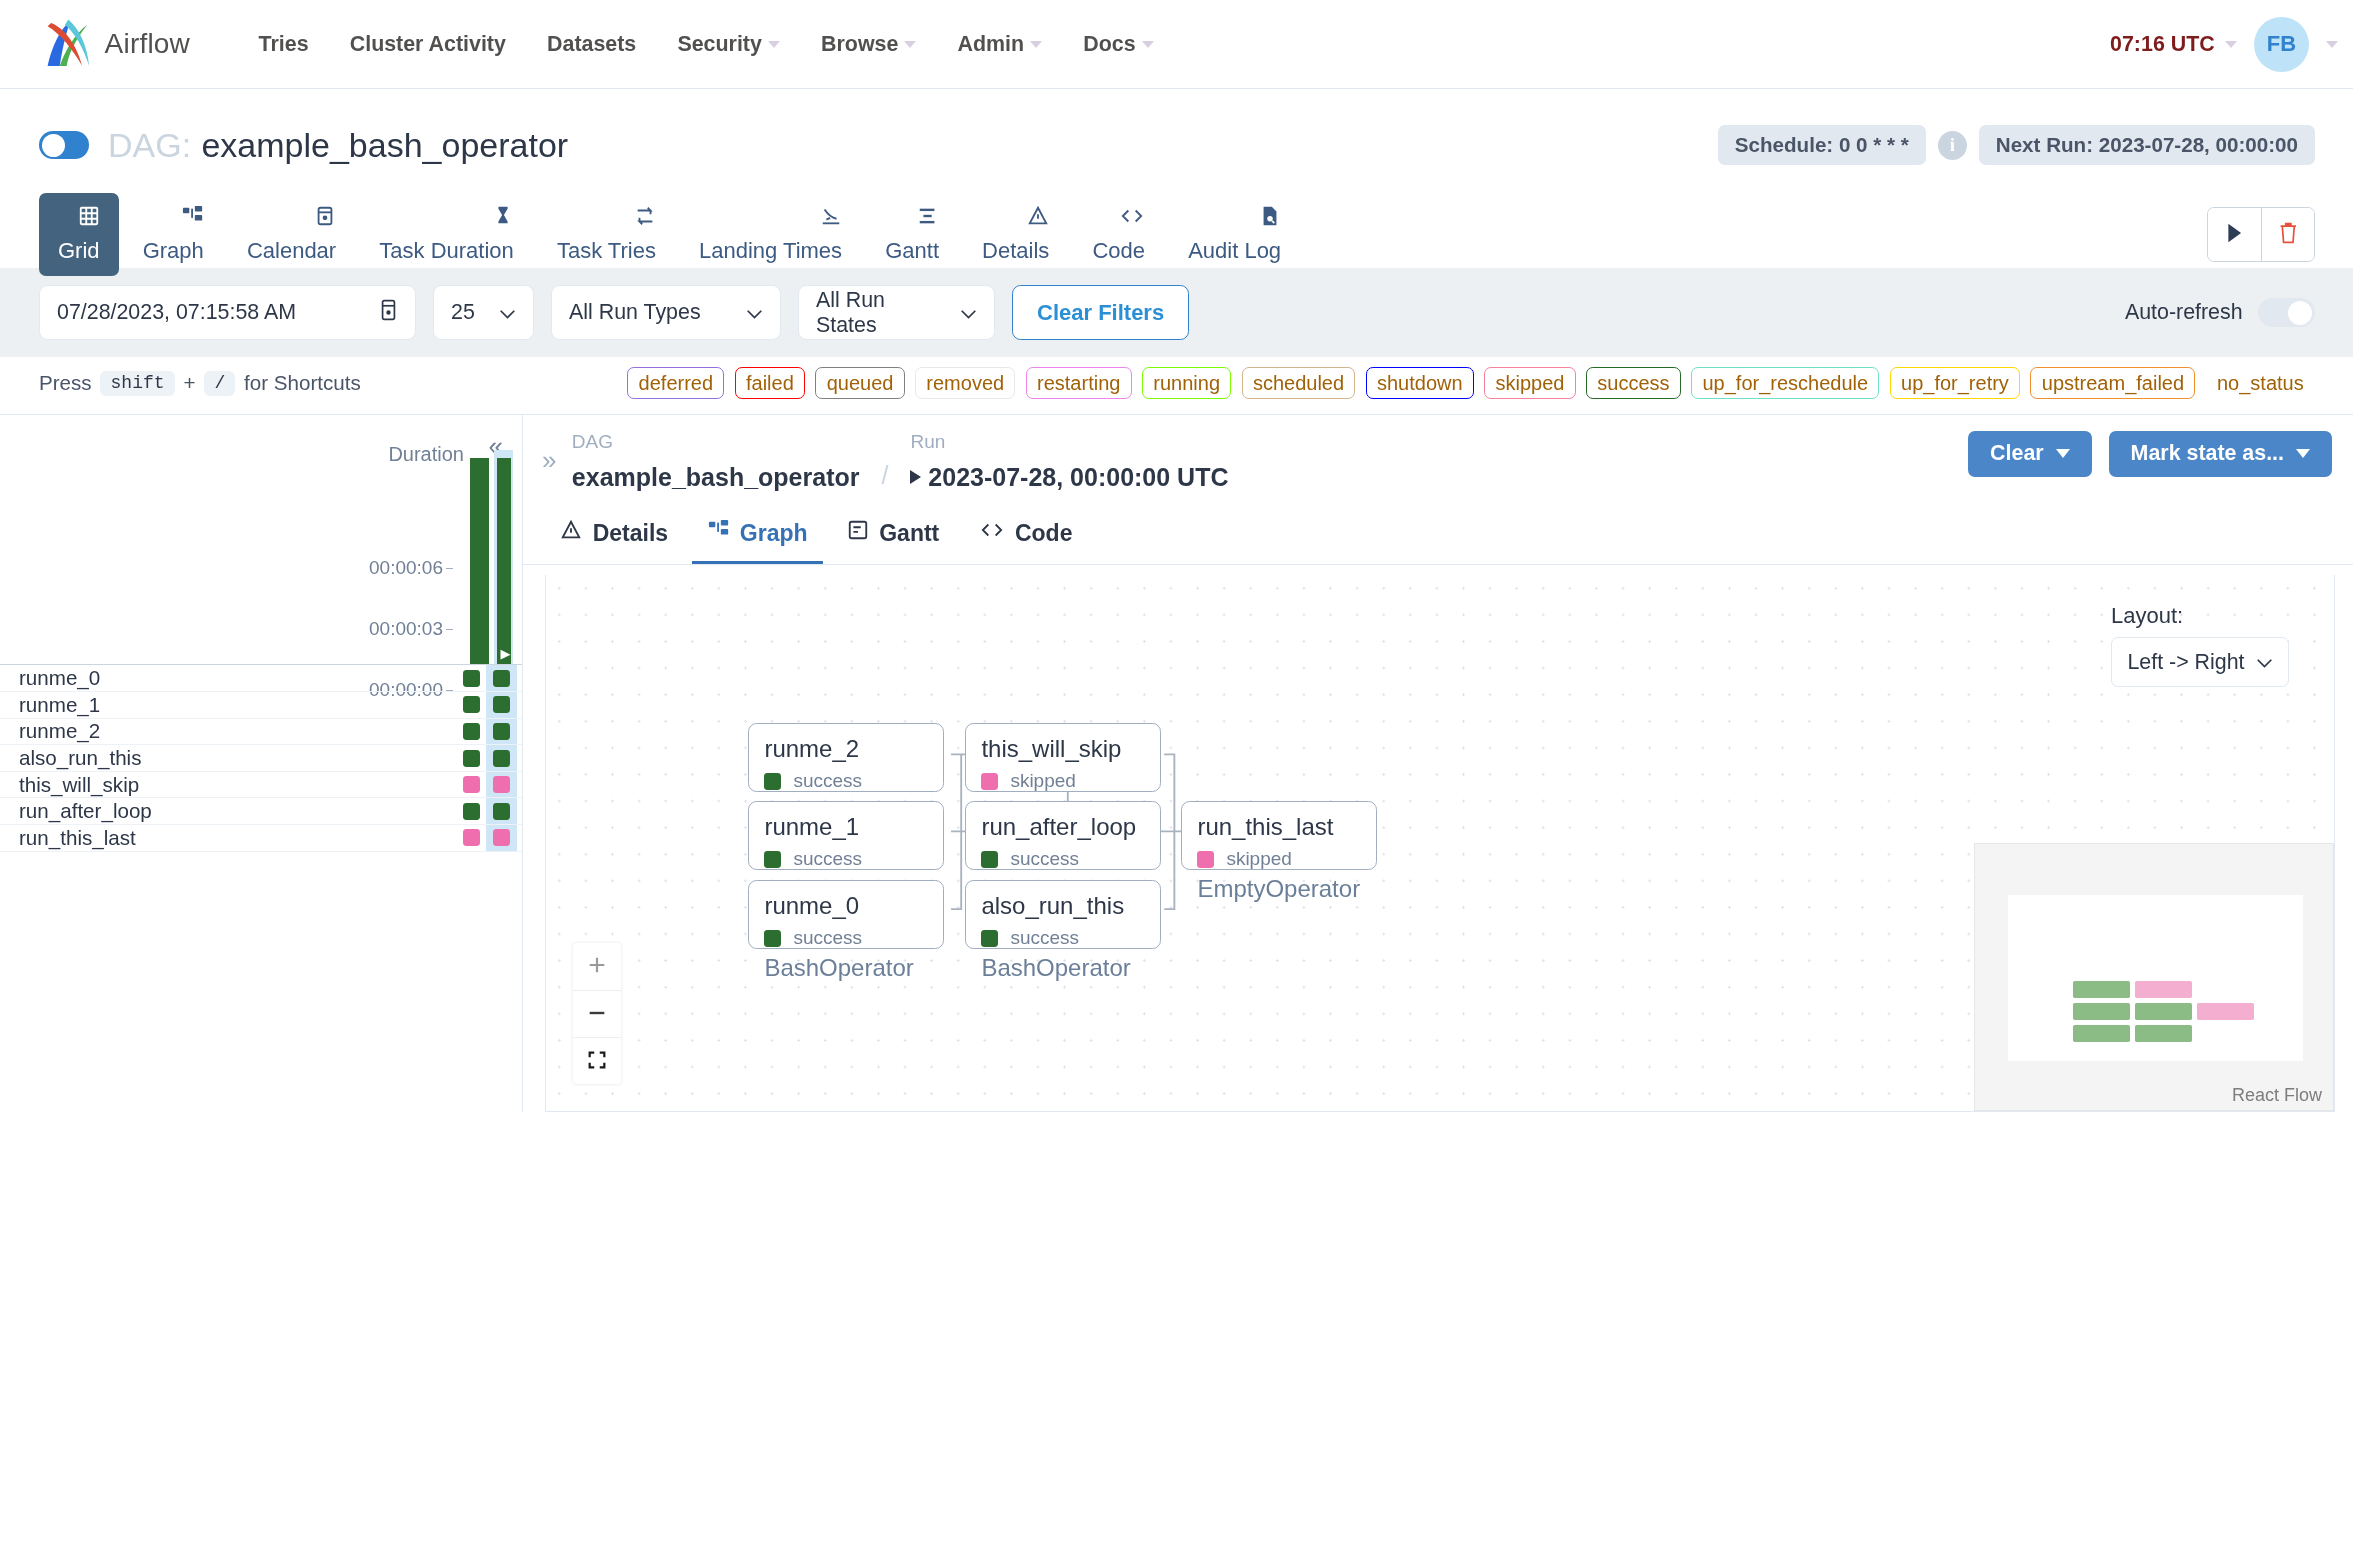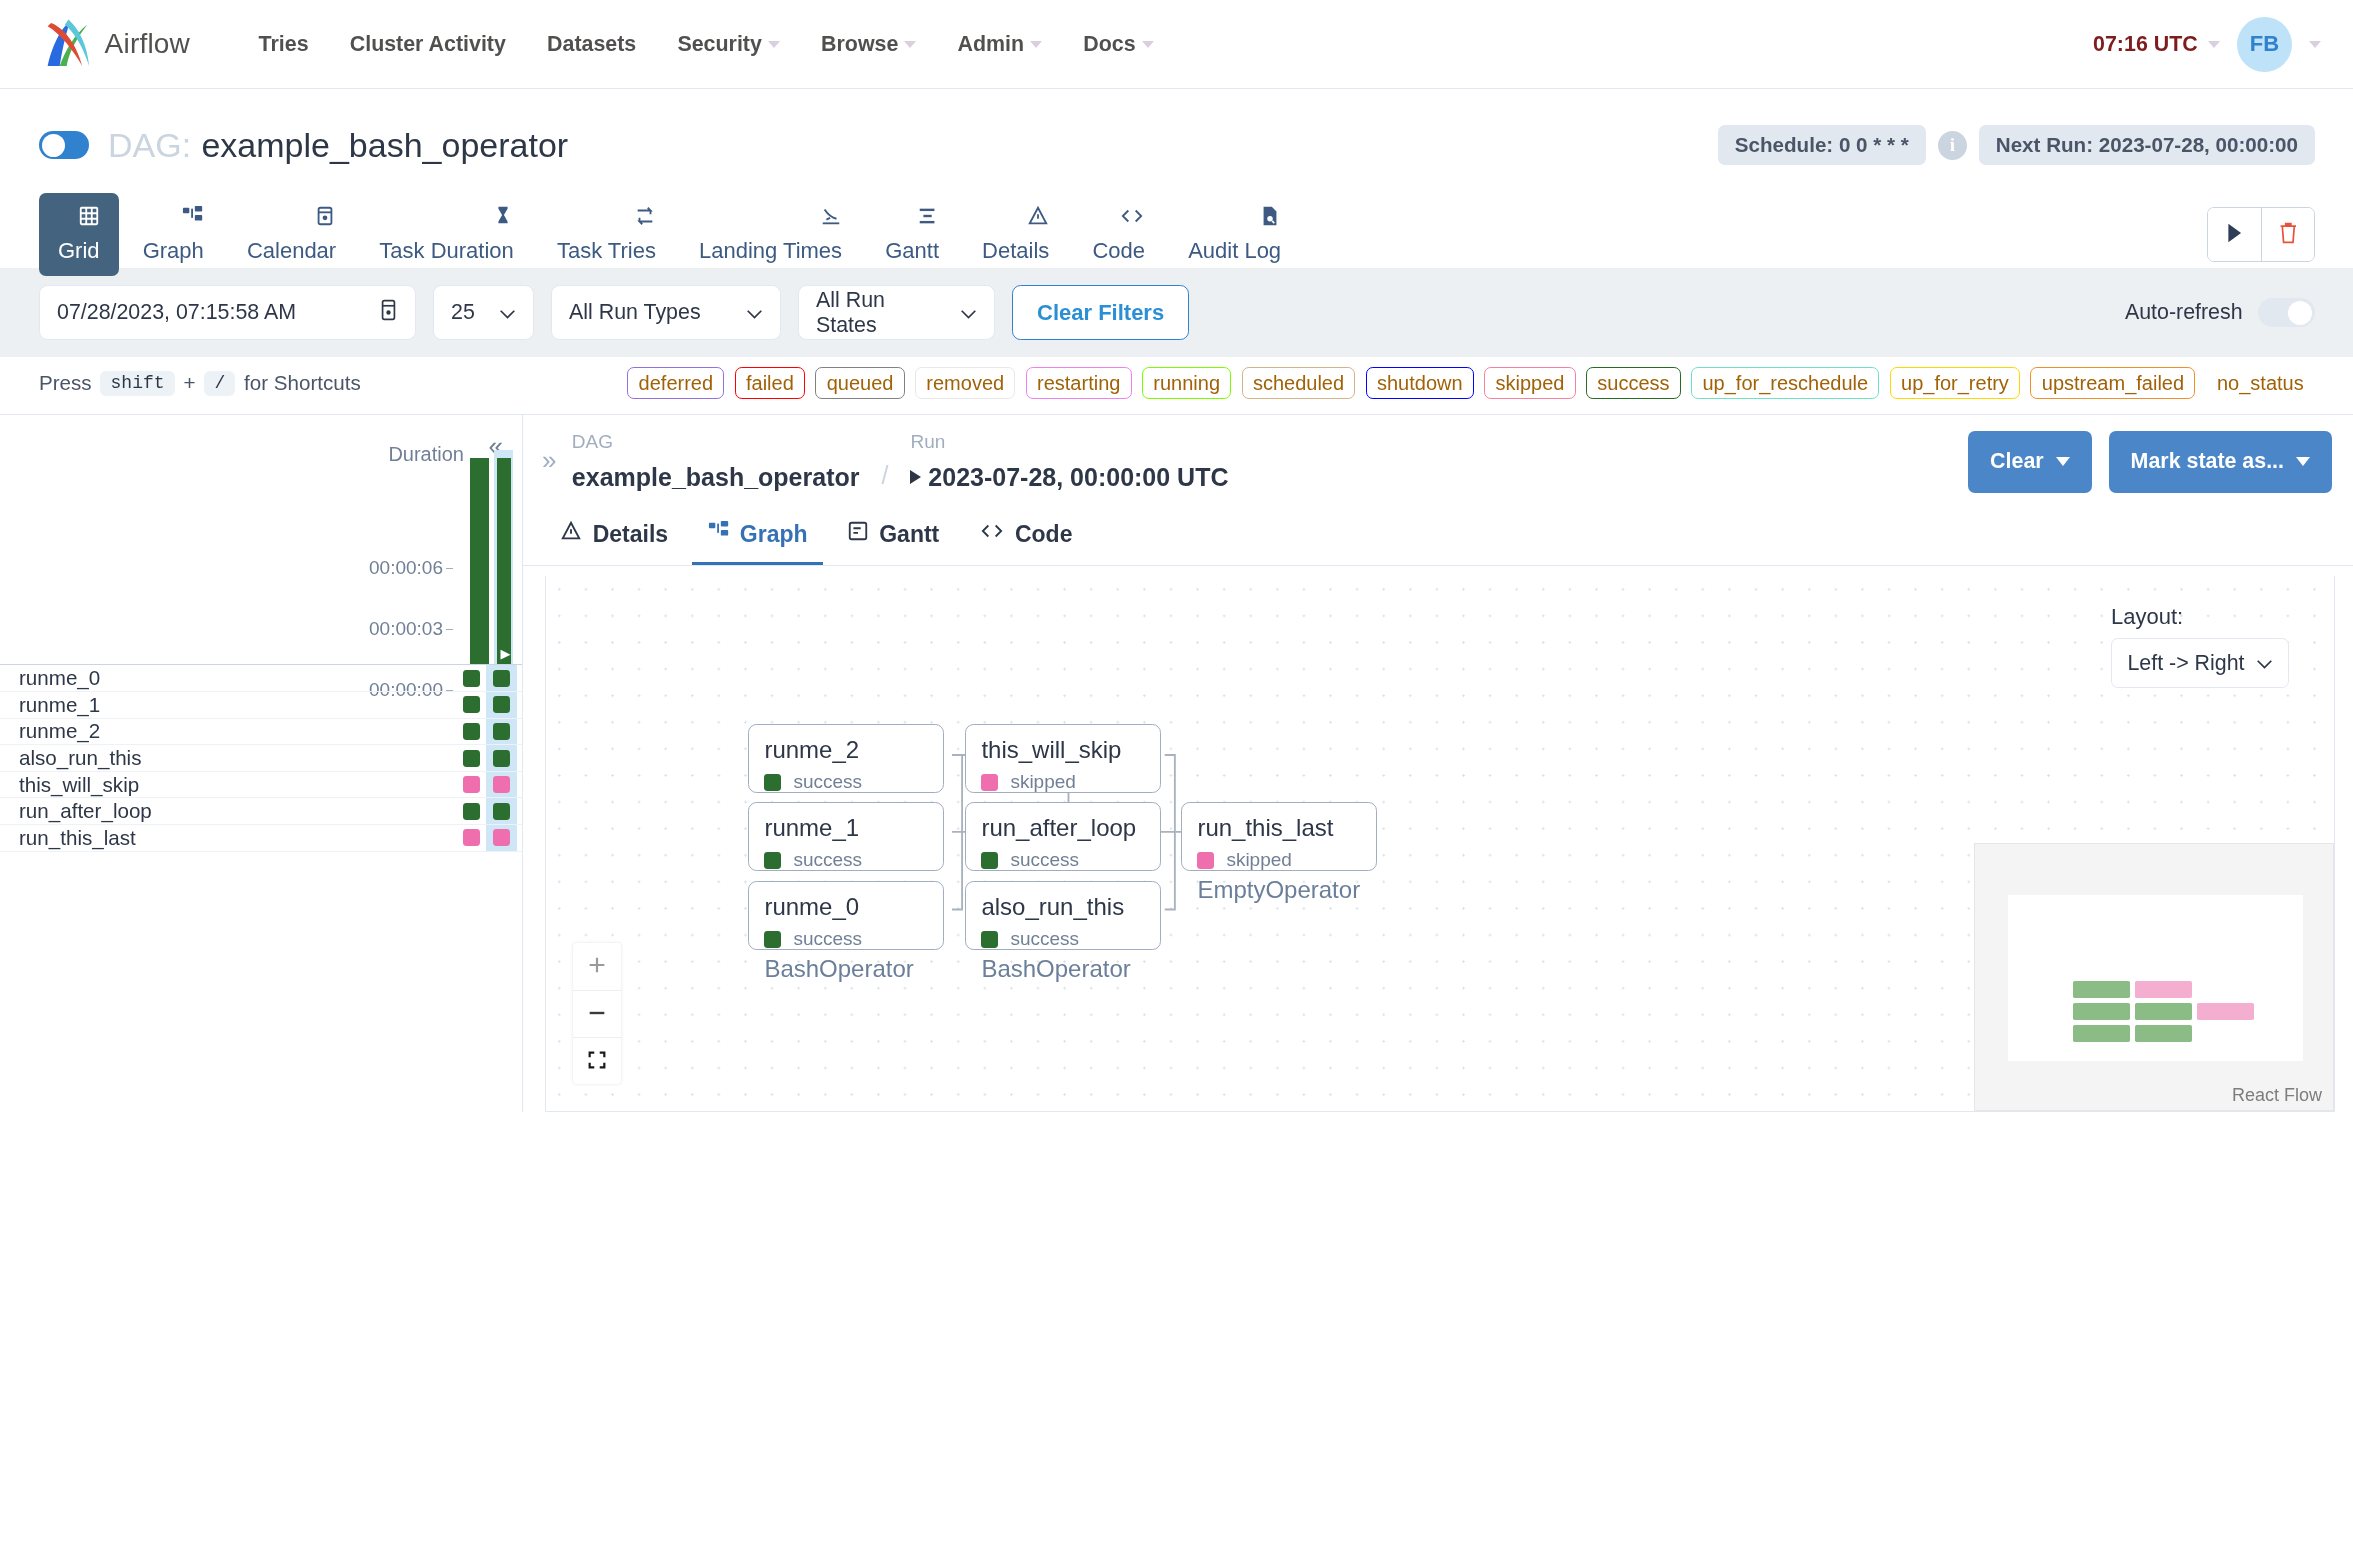--- a/index.html
+++ b/index.html
@@ -8,21 +8,21 @@
     background: #fff;
     font-family: "Liberation Sans", sans-serif;
     color: #2c3e50;
     overflow: hidden;
   }
 
   
   .navbar {
     height: 89px;
     display: flex; align-items: center;
-    padding: 0 33px 0 39px;
+    padding: 0 16px 0 39px;
     border-bottom: 0.9px solid #e2e8f0;
     background: #fff;
   }
   .brand { display: flex; align-items: center; gap: 8.6px; margin-right: 48px; }
   .brand-logo { width: 57px; height: 57px; position: relative; }
   .brand-name { font-size: 28px; color: #51504f; letter-spacing: 0.2px; }
   .nav-links { display: flex; align-items: center; gap: 0px; }
   .nav-link {
     font-size: 21.4px; font-weight: bold; color: #51504f;
     padding: 8.6px 20.6px; cursor: pointer; white-space: nowrap;
@@ -161,21 +161,21 @@
   .expand-btn { font-size: 26px; color: #a0aec0; margin-right: 15.4px; margin-top: 13.7px; cursor: pointer; }
   .crumbs { display: flex; gap: 22px; align-items: flex-start; }
   .crumb-grp .lbl { font-size: 19px; color: #a0aec0; display: block; margin-bottom: 10px; }
   .crumb-grp .val { font-size: 25px; color: #2d3748; font-weight: bold; }
   .crumb-sep { font-size: 25px; color: #cbd5e0; align-self: flex-end; padding-bottom: 1.7px; }
   .run-val { display: flex; align-items: center; gap: 6.9px; }
   .tri-right { width: 0; height: 0; border-top: 7.7px solid transparent; border-bottom: 7.7px solid transparent; border-left: 11px solid #2d3748; }
   .crumb-actions { margin-left: auto; display: flex; gap: 17px; align-items: center; }
   .btn-blue {
     background: #4a86c8; color: #fff; border: none; border-radius: 6.9px;
-    height: 62px; padding: 0 22px; font-size: 21.4px; font-weight: bold;
+    height: 46px; padding: 0 22px; font-size: 21.4px; font-weight: bold;
     display: flex; align-items: center; gap: 12px; cursor: pointer;
   }
   .caret-w { width: 0; height: 0; border-left: 7.7px solid transparent; border-right: 7.7px solid transparent; border-top: 9.4px solid #fff; }
 
   .subtabs { display: flex; gap: 8.6px; padding: 0 22px; margin-top: 17px; border-bottom: 0.9px solid #e2e8f0; }
   .subtab {
     display: flex; align-items: center; gap: 10.3px;
     padding: 10.3px 15.4px 13.7px; font-size: 23px; font-weight: bold;
     color: #2d3748; cursor: pointer; border-bottom: 3.4px solid transparent;
   }

